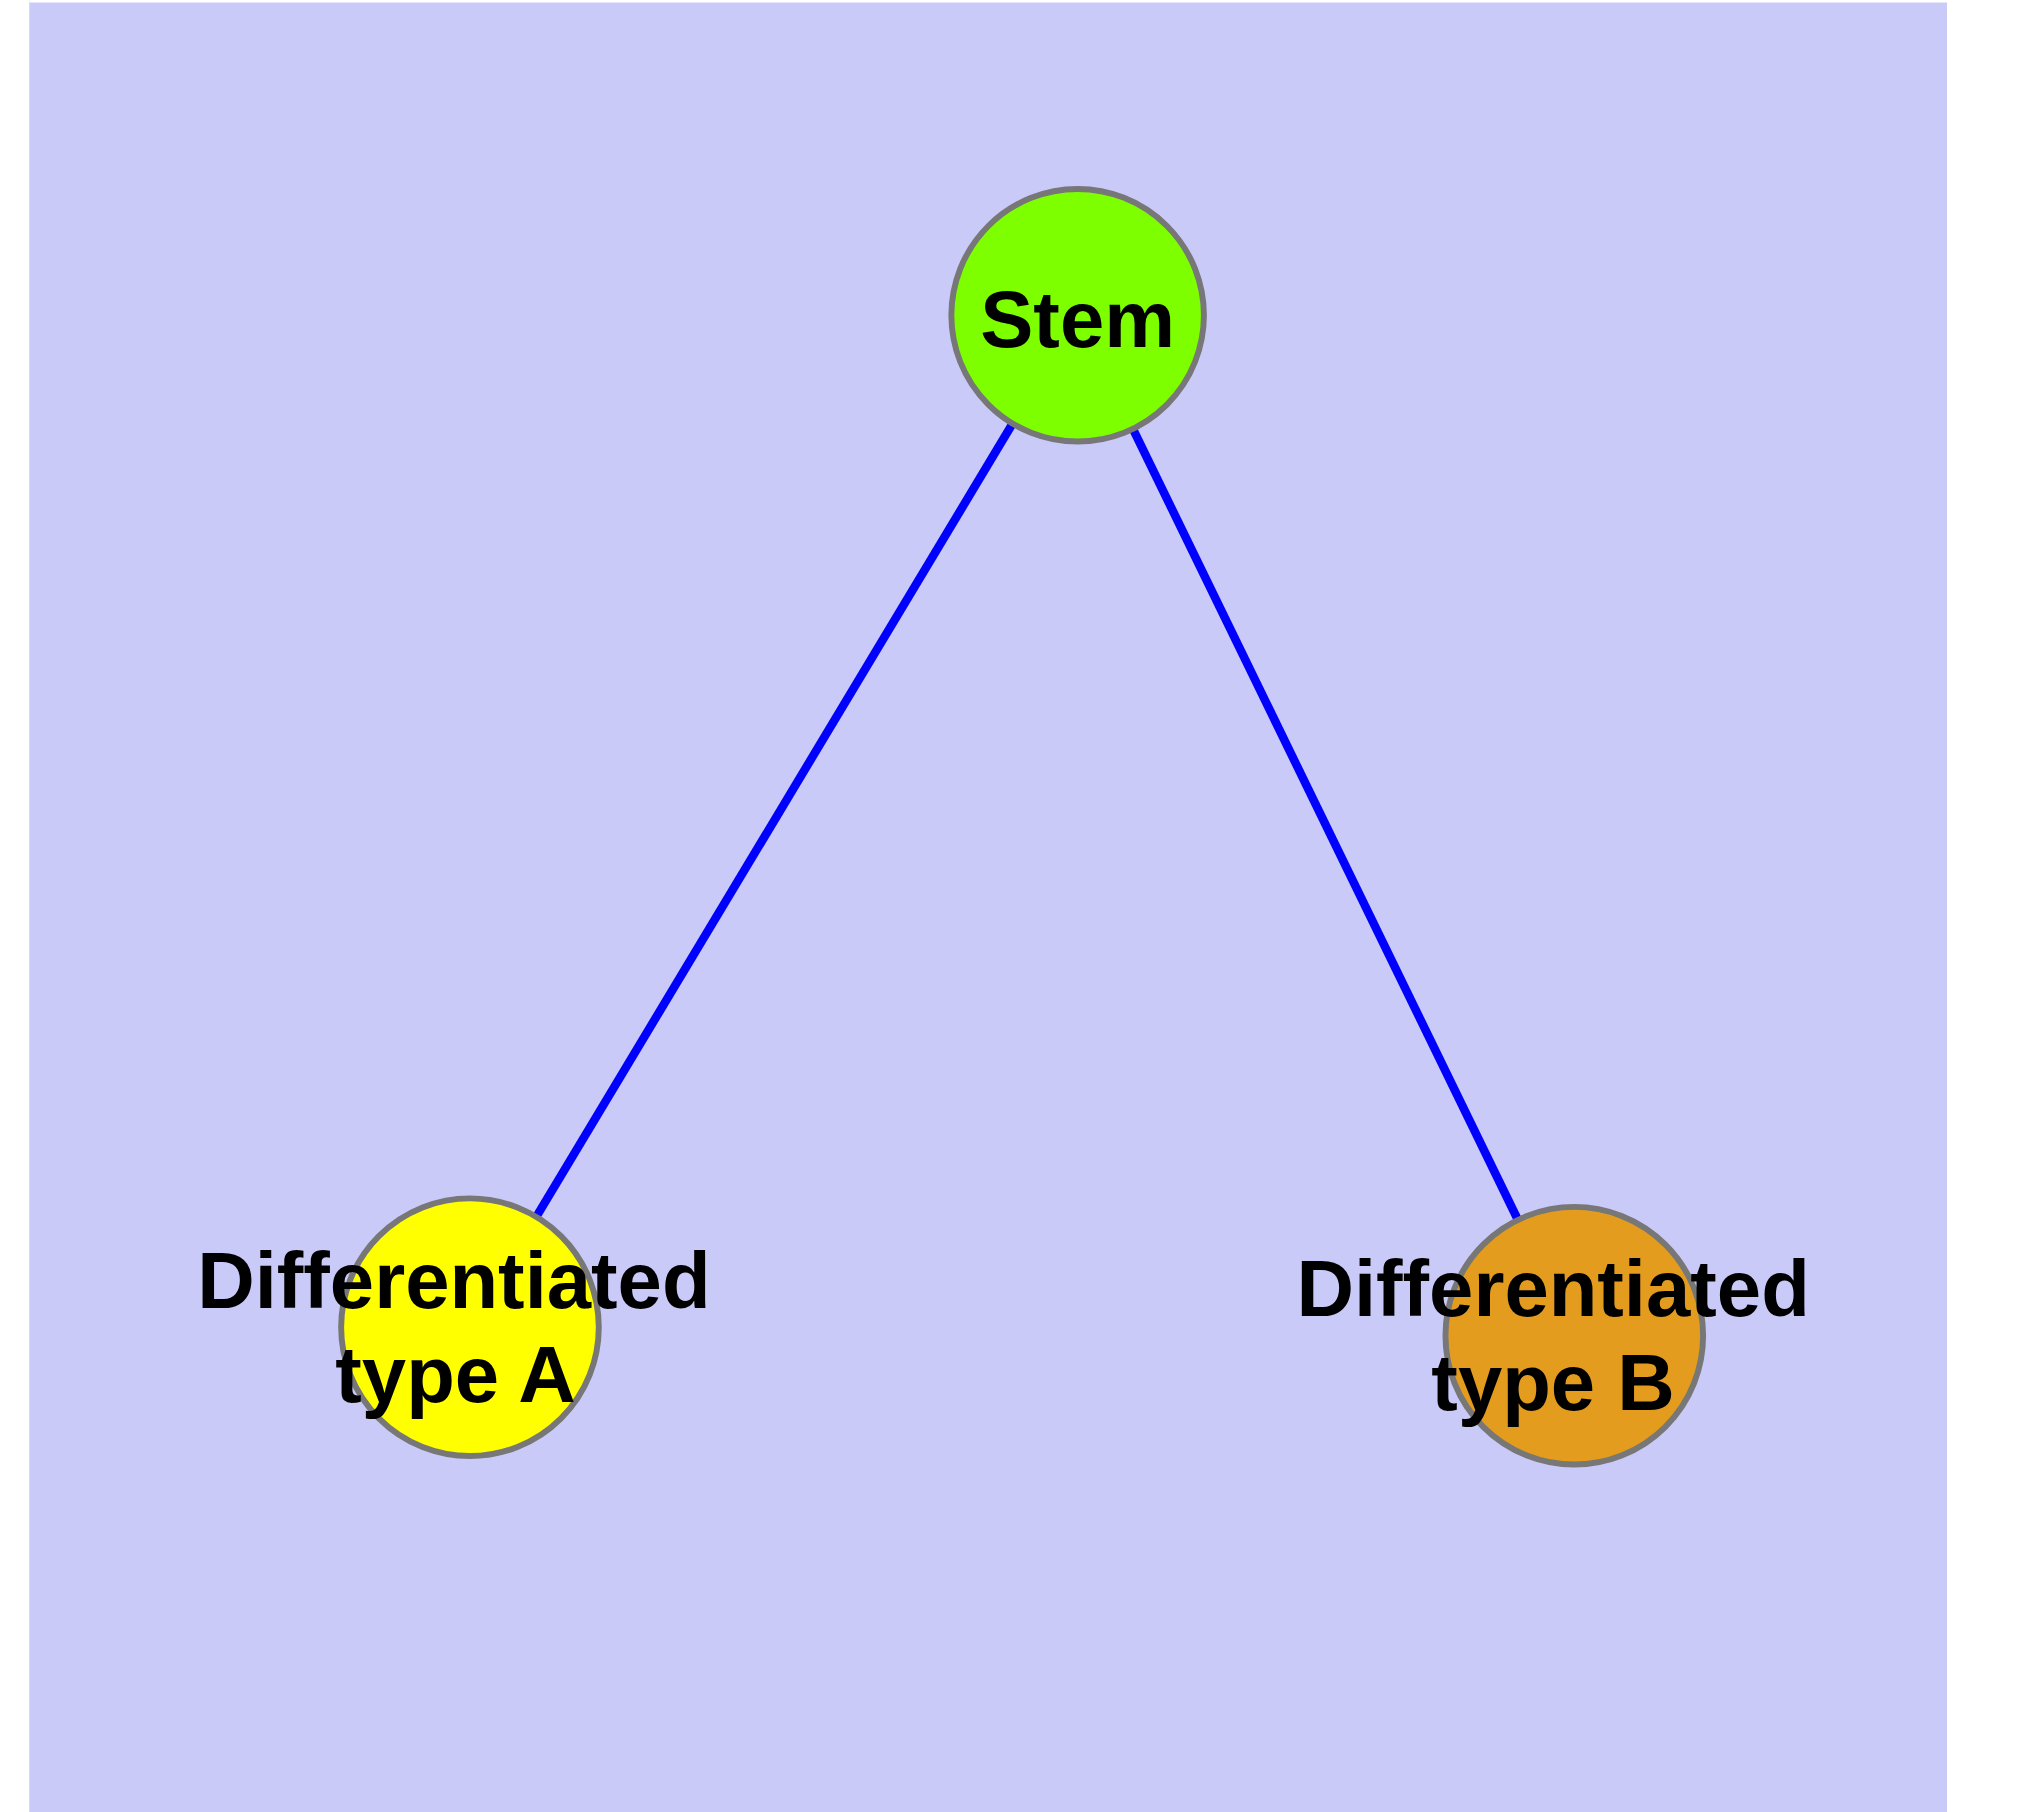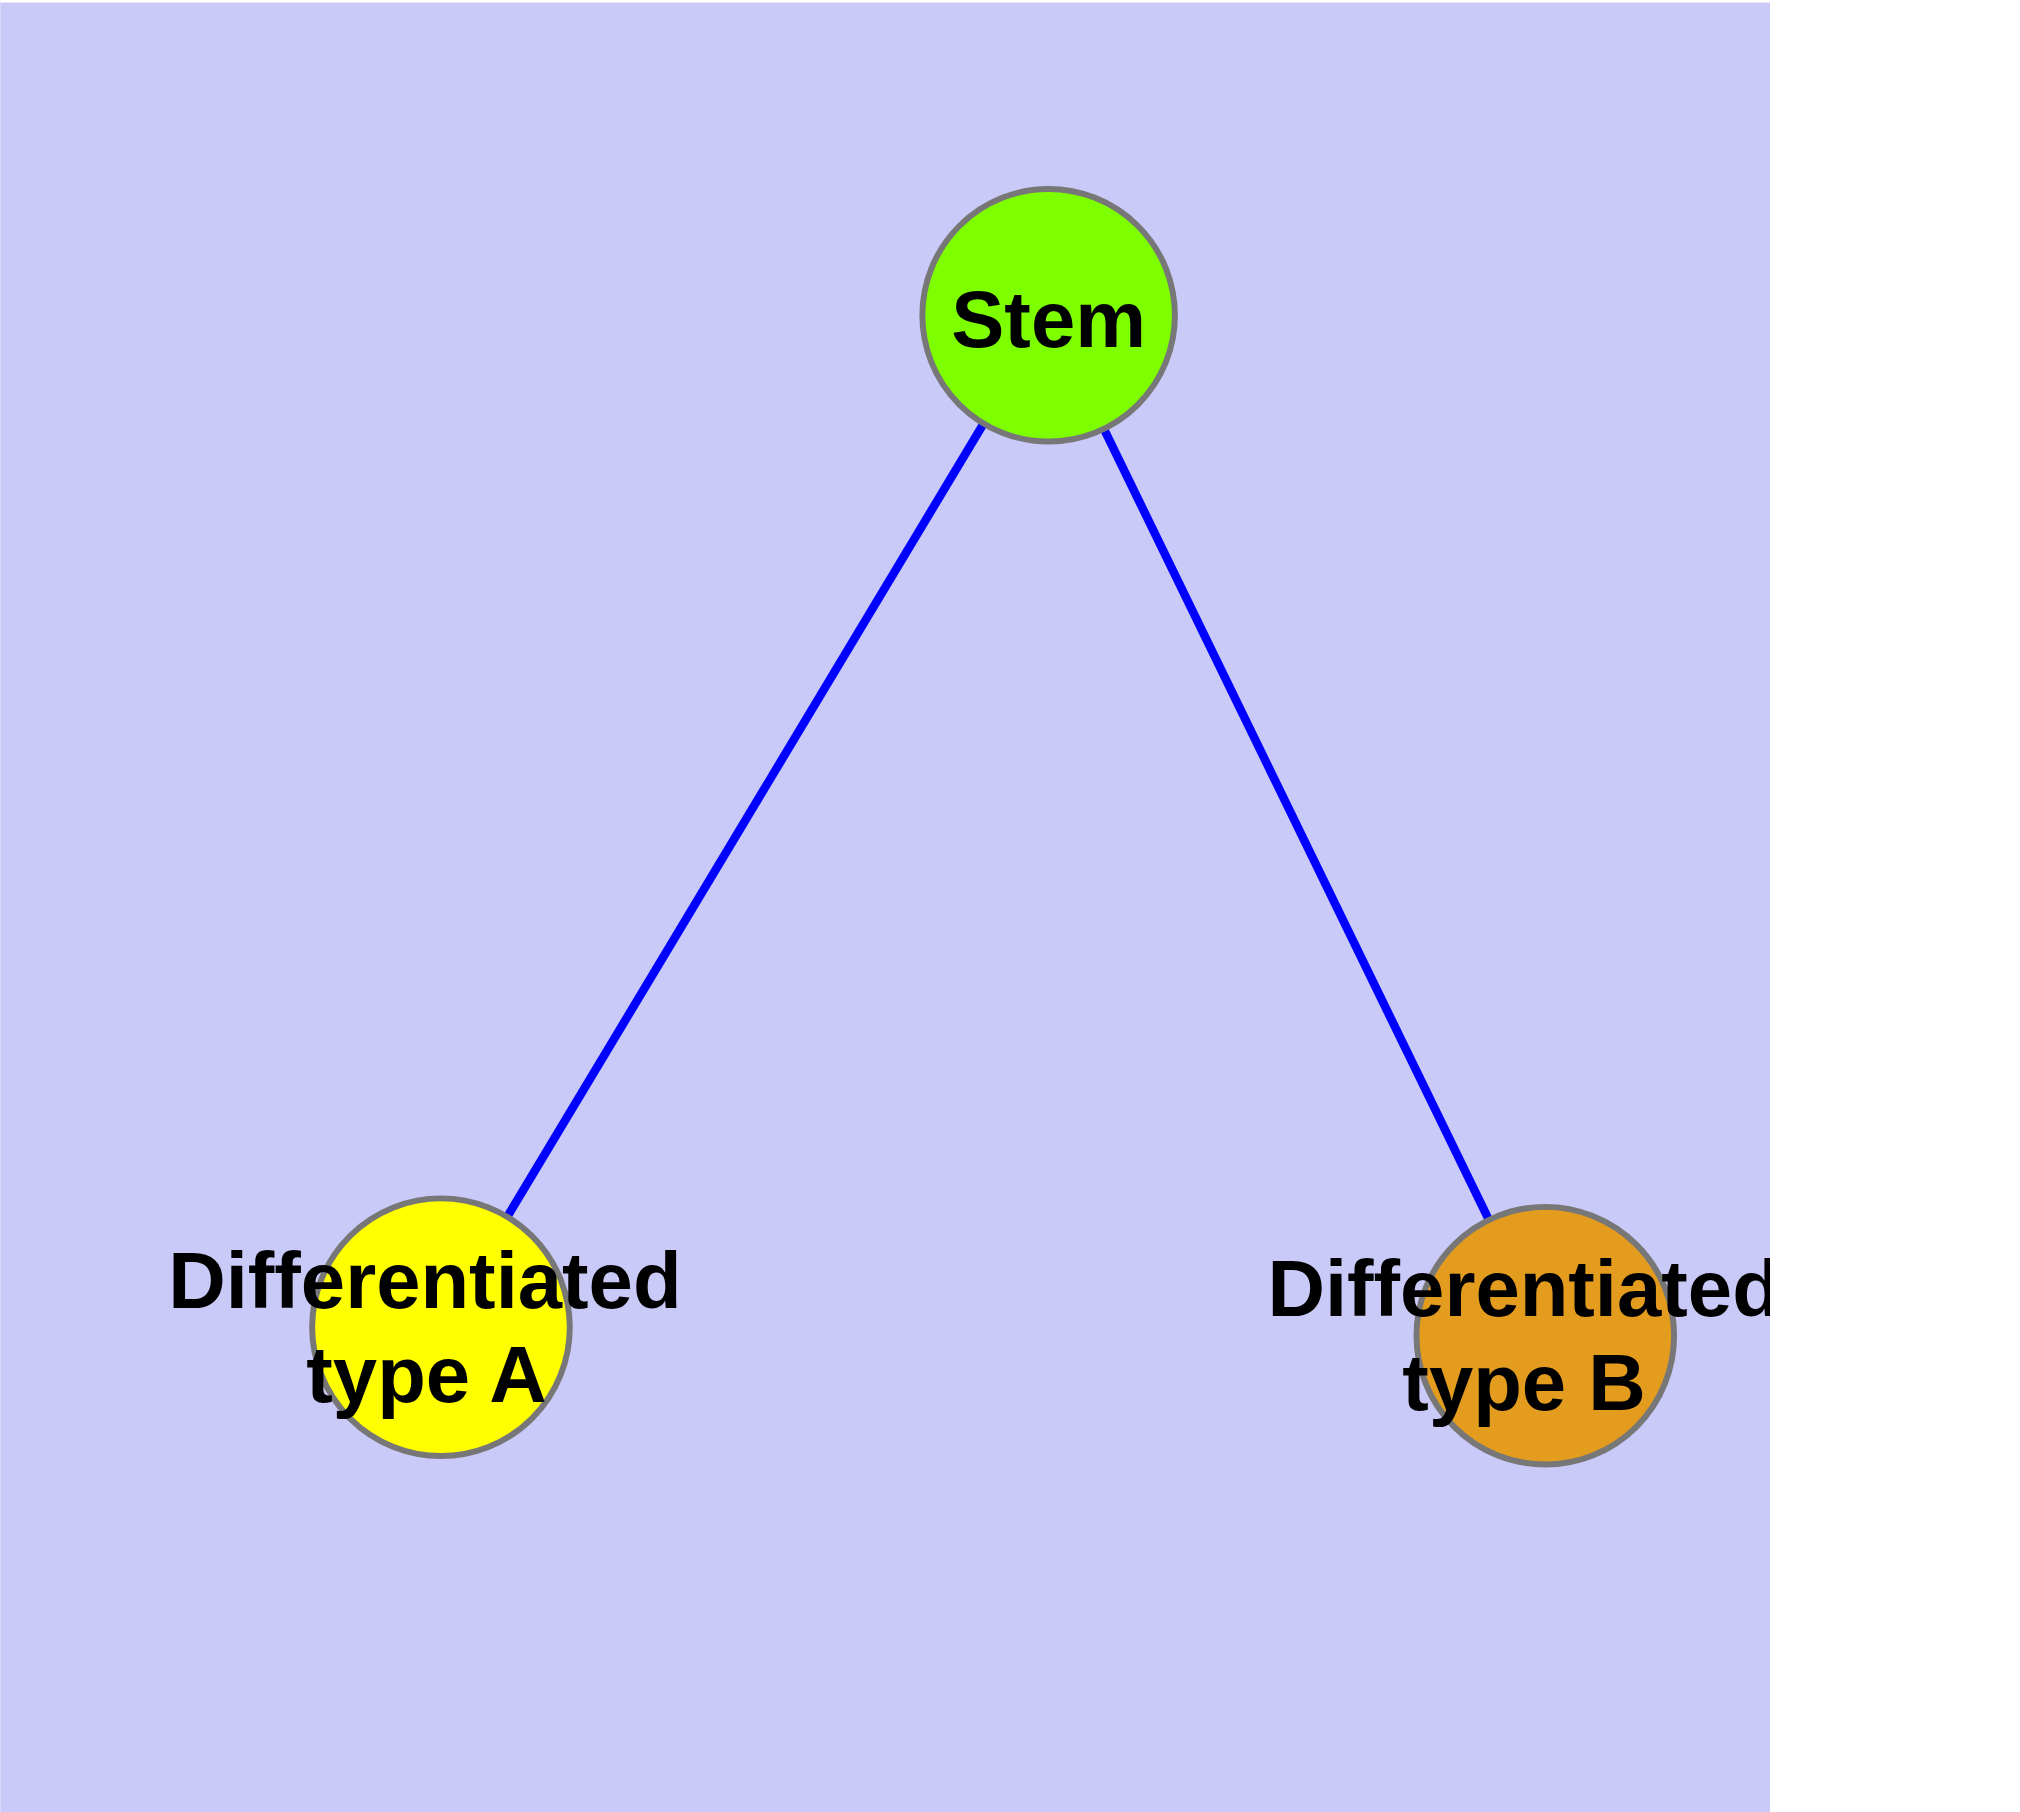--- a/index.html
+++ b/index.html
@@ -1,24 +1,25 @@
 <!DOCTYPE html>
 <html style="font-size:13.6px"><head>
 <meta charset="utf-8">
 <style>
   html, body {
     margin: 0;
     padding: 0;
     background: #ffffff;
   }
   .diagram-wrap {
-    width: 1770px;
+    width: 1918px;
     height: 1812px;
     position: relative;
     overflow: hidden;
+    margin-left: 29px;
   }
   svg {
     display: block;
   }
   .node-circle {
     stroke: #777777;
     stroke-width: 7;
   }
   .edge-line {
     stroke-width: 10;

